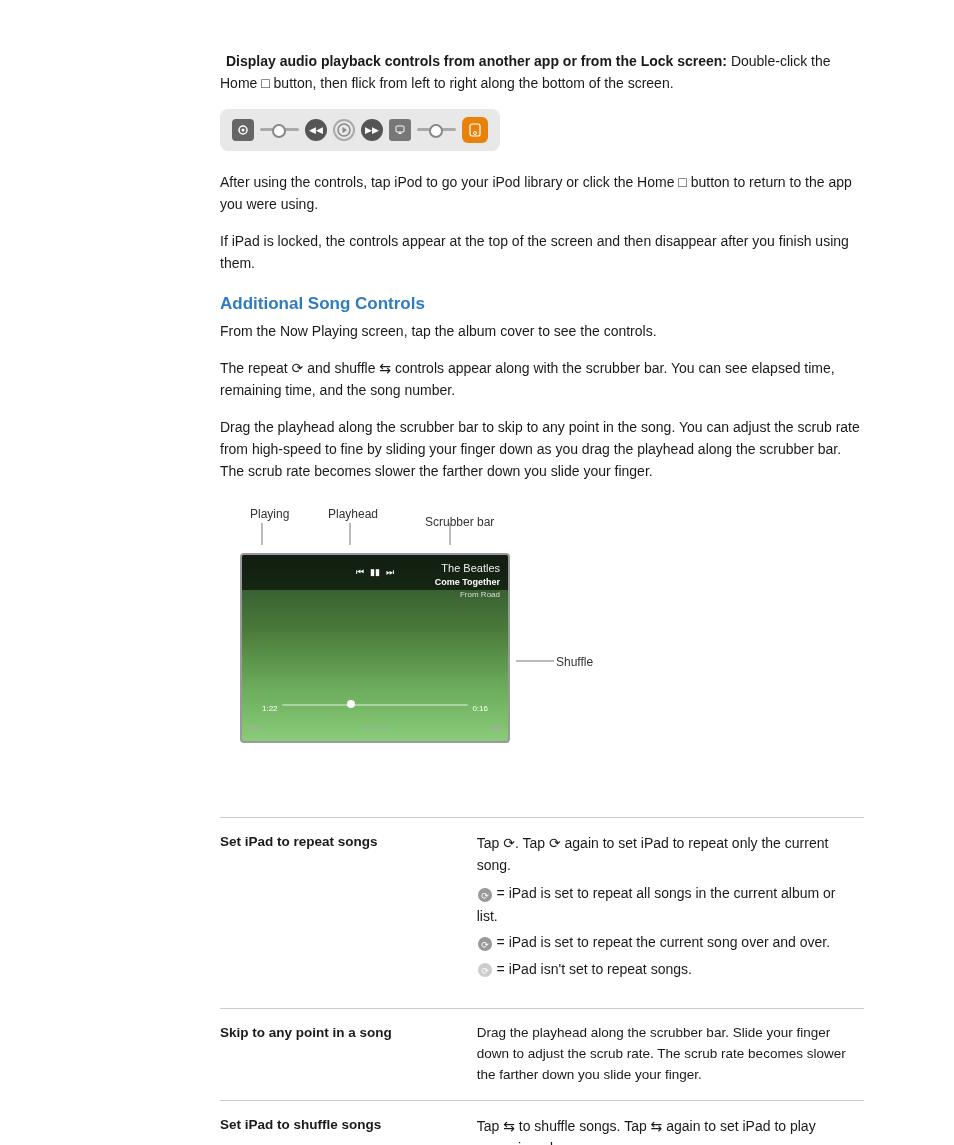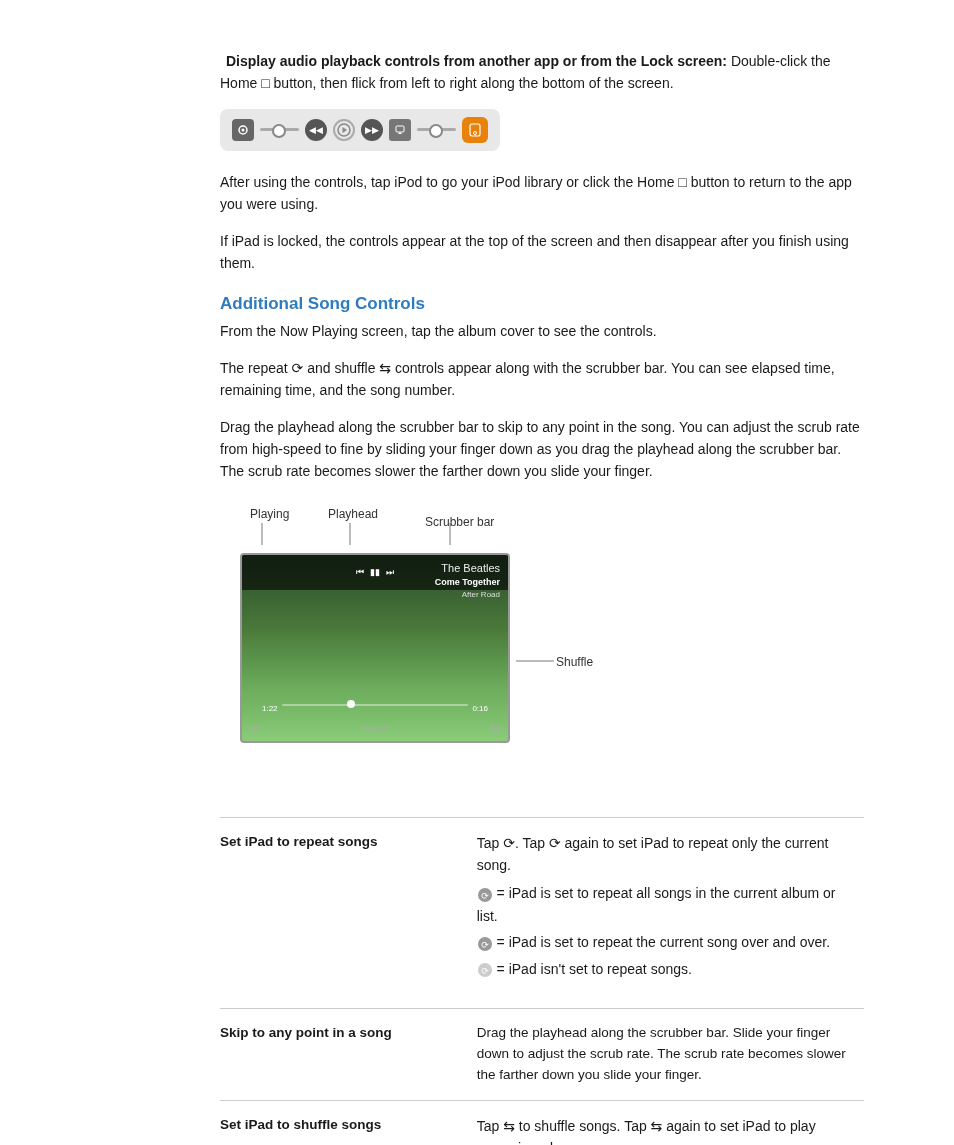--- a/index.html
+++ b/index.html
@@ -263,21 +263,21 @@
 
         <div class="ipad-screen-overlay">
           <span style="color:#fff;font-size:9px;">⏮</span>
           <span style="color:#fff;font-size:9px;">▮▮</span>
           <span style="color:#fff;font-size:9px;">⏭</span>
         </div>
 
         <div class="song-info">
           <div style="font-size:11px;color:#eee;">The Beatles</div>
           <div style="font-size:9px;color:#fff;font-weight:bold;">Come Together</div>
-          <div style="font-size:8px;color:#ddd;">After Road</div>
+          <div style="font-size:8px;color:#ddd;">From Road</div>
         </div>
 
         <div class="scrubber-area">
           <span style="font-size:8px;">1:22</span>
           <div class="scrubber-bar"></div>
           <span style="font-size:8px;">0:16</span>
         </div>
 
         <div class="bottom-controls">
           <span style="color:#aaa;font-size:11px;">⟳</span>

